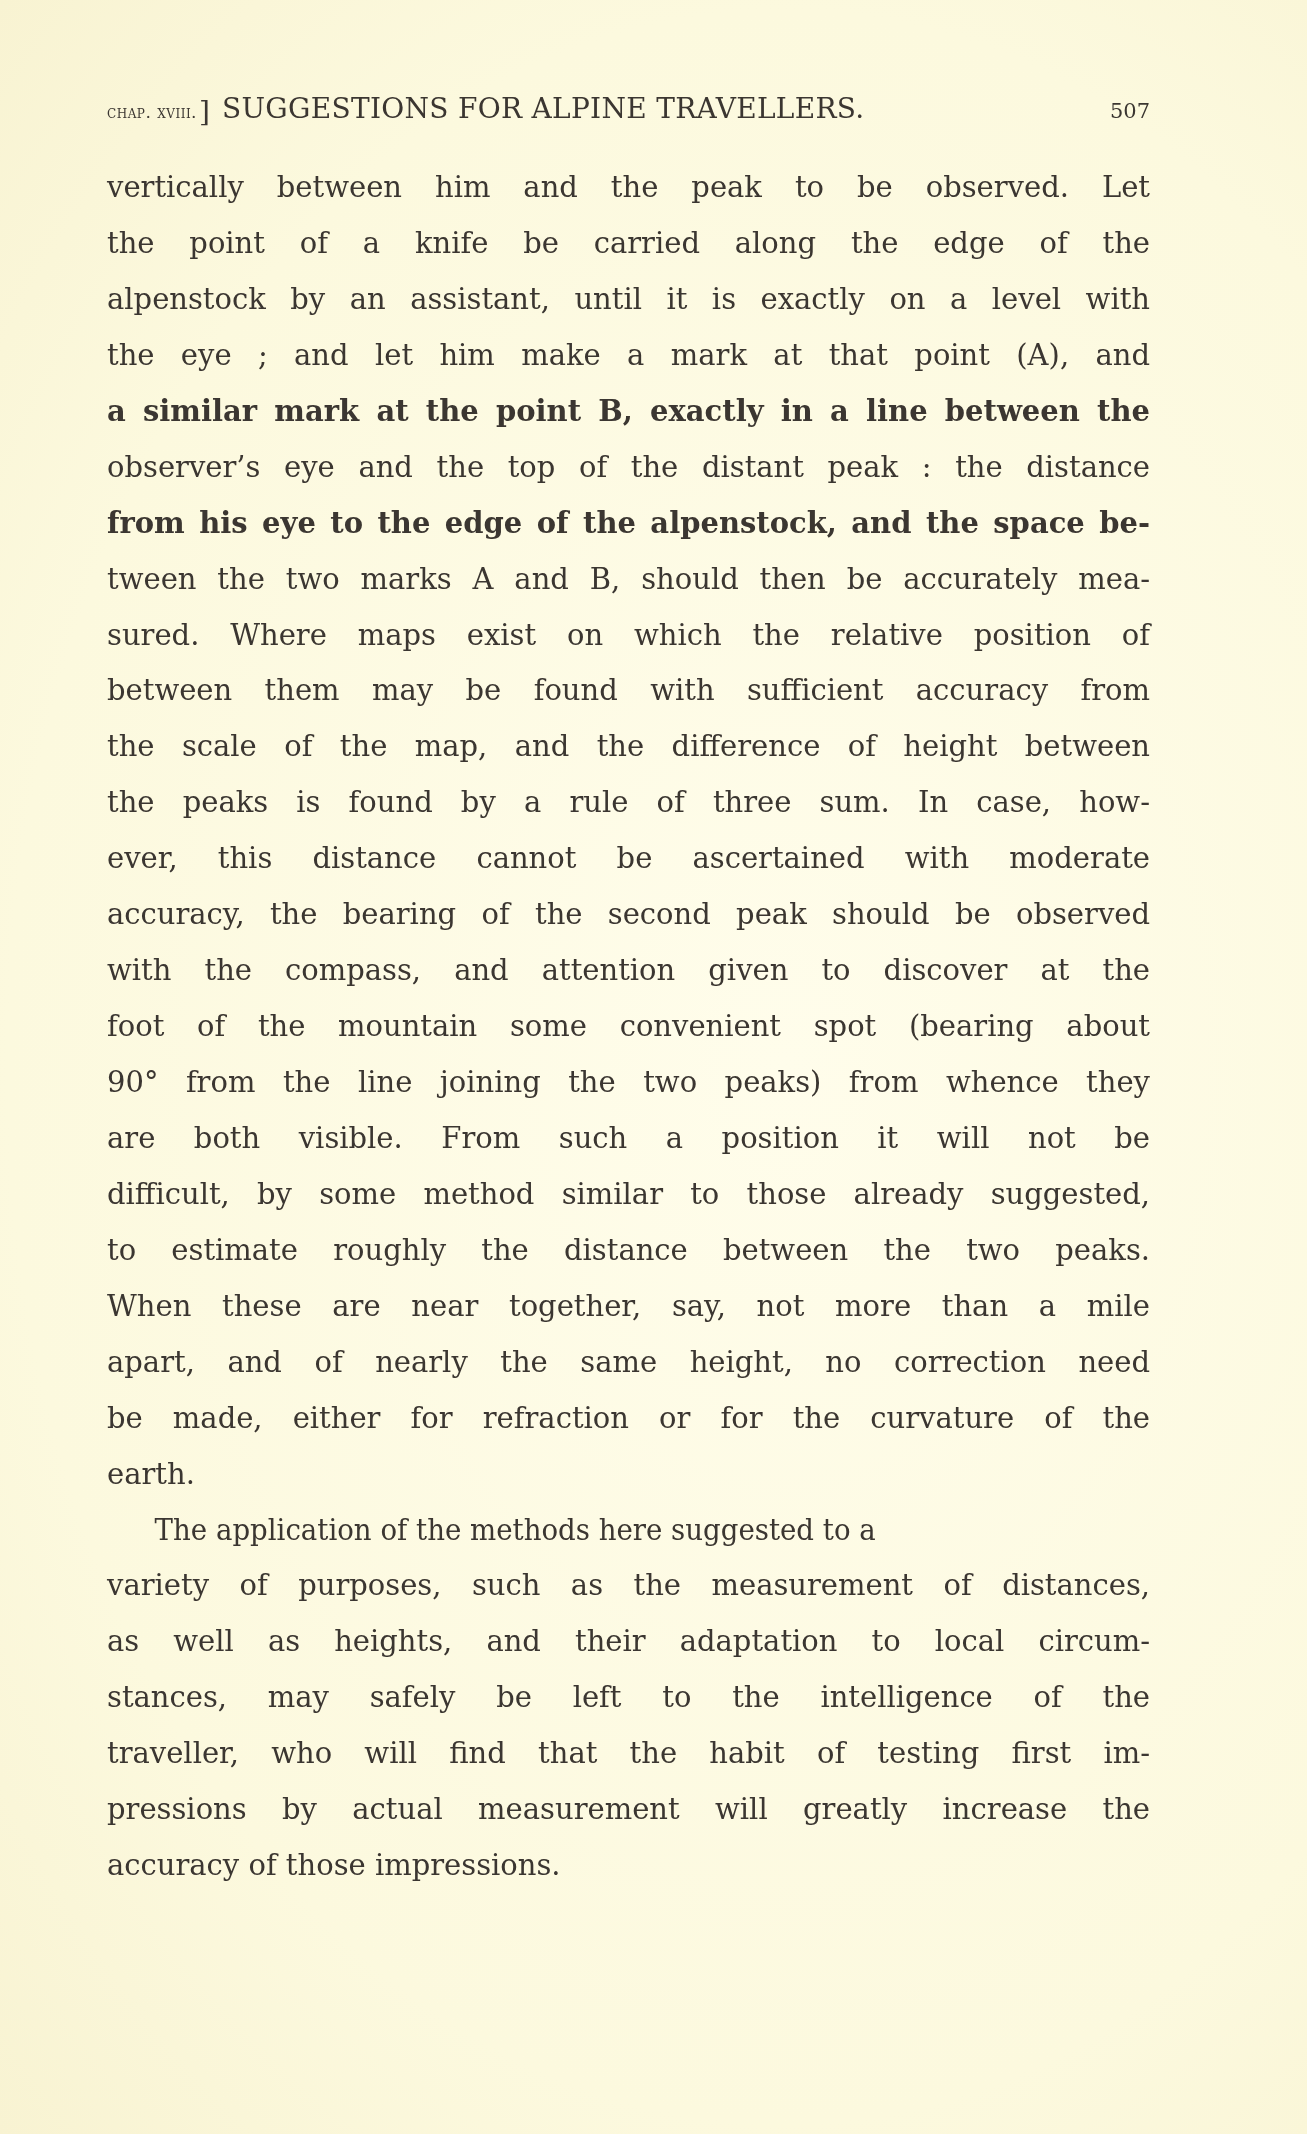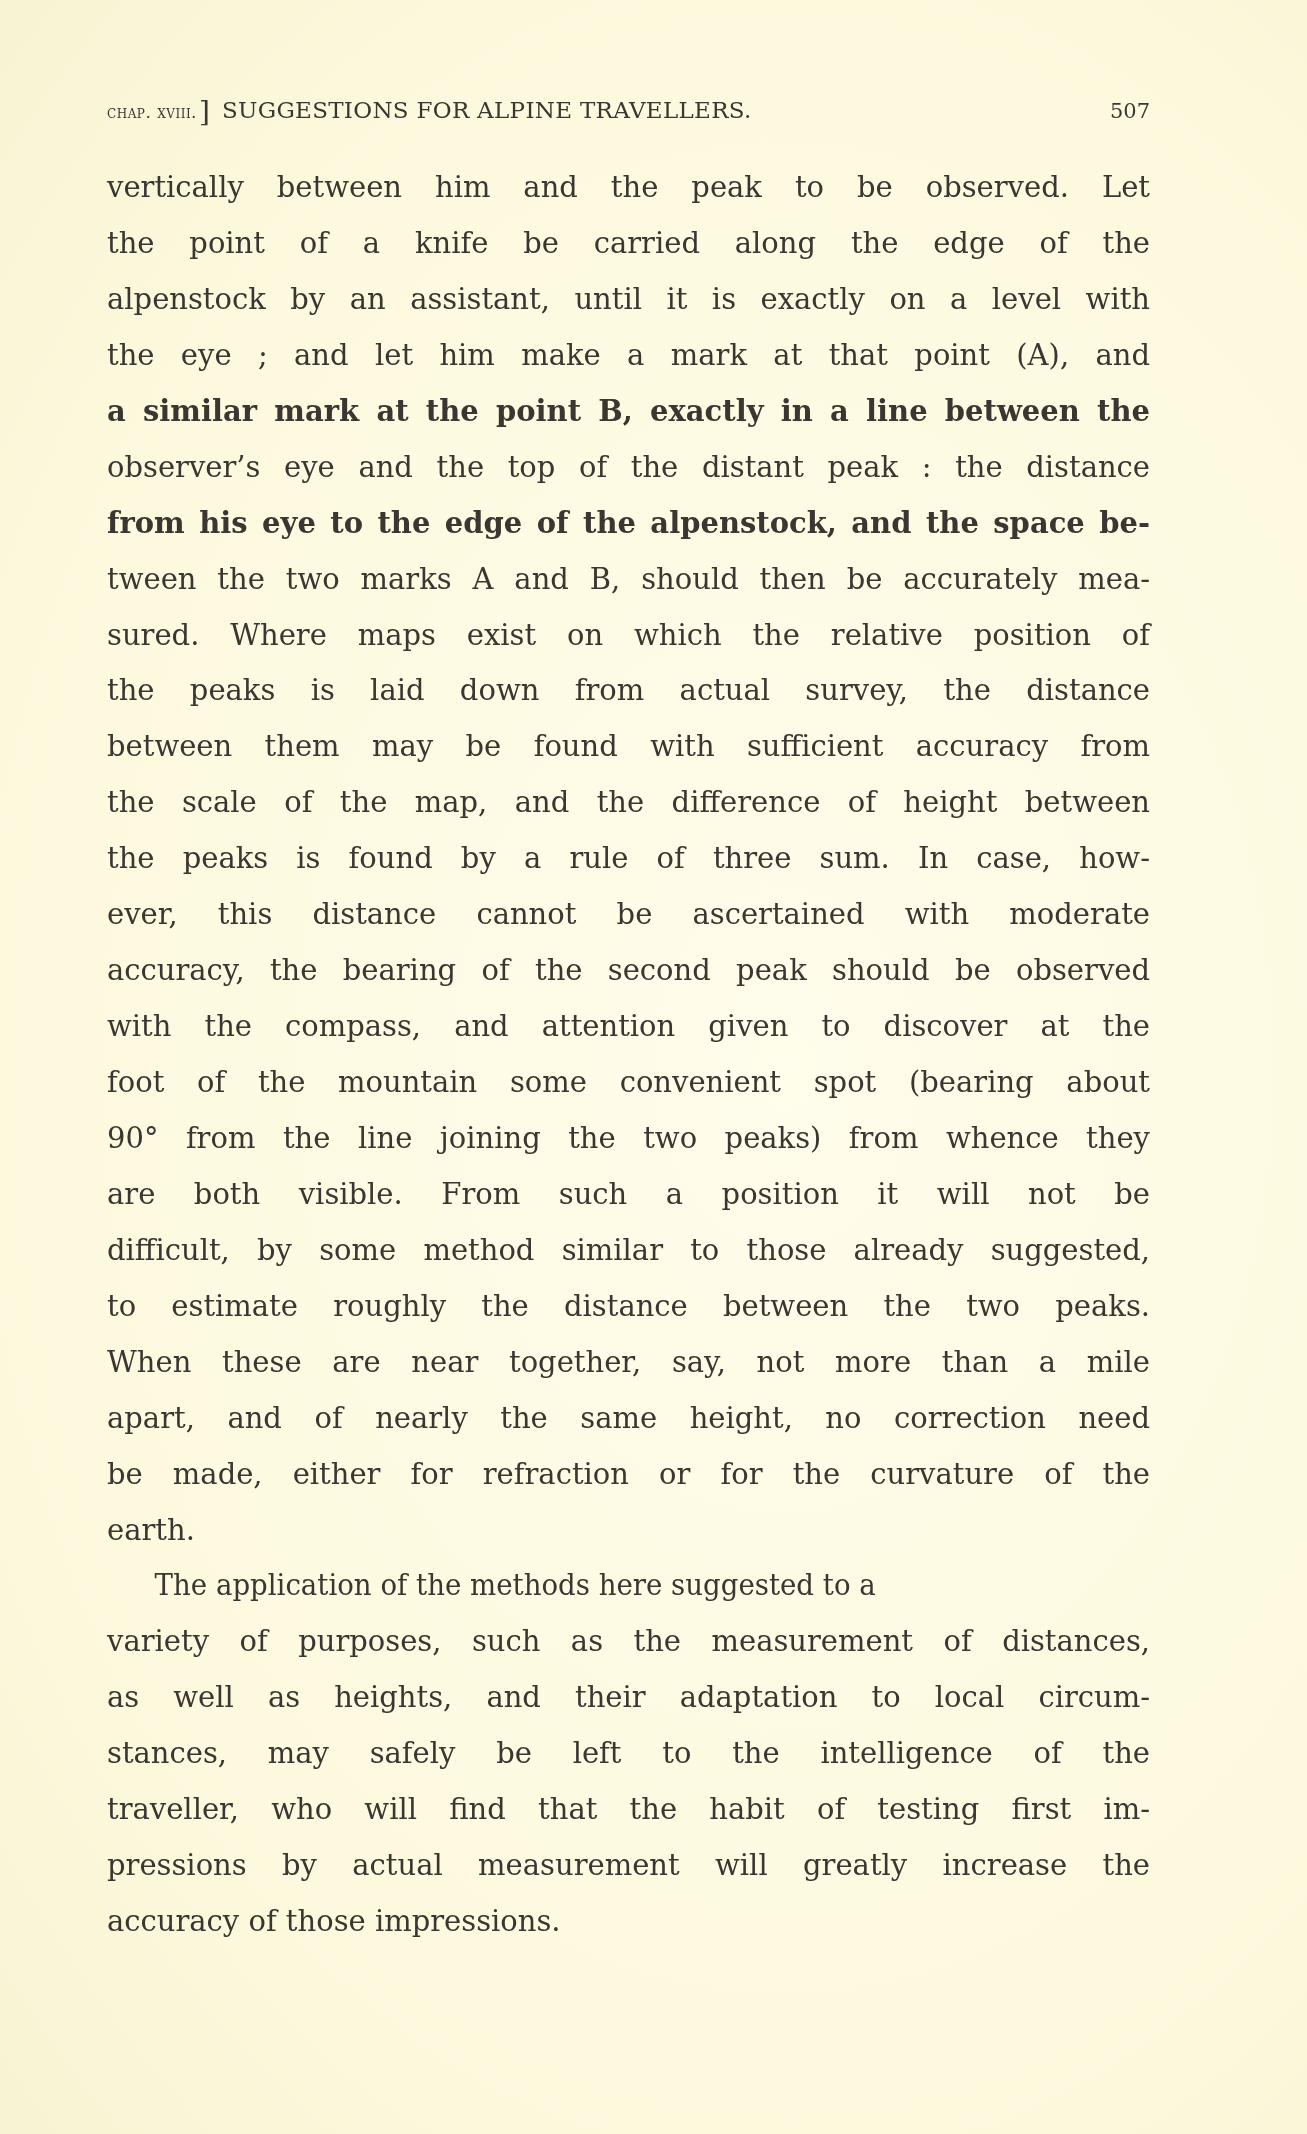--- a/index.html
+++ b/index.html
@@ -46,21 +46,21 @@
       white-space: nowrap;
     }
     .bracket {
       font-size: 28px;
       margin-left: 2px;
       margin-right: 12px;
       transform: translateY(3px);
       display: inline-block;
     }
     .run-title {
-      font-size: 23px;
+      font-size: 28px;
       letter-spacing: 0.3px;
       white-space: nowrap;
       flex: 1;
     }
     .page-number {
       font-size: 21px;
       margin-left: 28px;
     }
     .body-text {
       position: absolute;
@@ -111,21 +111,20 @@
     <div class="paragraph">
       <div class="line"><span class="txt" style="white-space: normal;">vertically between him and the peak to be observed.  Let</span></div>
       <div class="line"><span class="txt" style="white-space: normal;">the point of a knife be carried along the edge of the</span></div>
       <div class="line"><span class="txt" style="white-space: normal;">alpenstock by an assistant, until it is exactly on a level with</span></div>
       <div class="line"><span class="txt" style="white-space: normal;">the eye ; and let him make a mark at that point (A), and</span></div>
       <div class="line"><span class="txt" style="white-space: normal; font-weight: bold;">a similar mark at the point B, exactly in a line between the</span></div>
       <div class="line"><span class="txt" style="white-space: normal;">observer’s eye and the top of the distant peak : the distance</span></div>
       <div class="line"><span class="txt" style="white-space: normal; font-weight: bold;">from his eye to the edge of the alpenstock, and the space be-</span></div>
       <div class="line"><span class="txt" style="white-space: normal;">tween the two marks A and B, should then be accurately mea-</span></div>
       <div class="line"><span class="txt" style="white-space: normal;">sured.  Where maps exist on which the relative position of</span></div>
-      <div class="line"><span class="txt" style="white-space: normal;">the peaks is laid down from actual survey, the distance</span></div>
       <div class="line"><span class="txt" style="white-space: normal;">between them may be found with sufficient accuracy from</span></div>
       <div class="line"><span class="txt" style="white-space: normal;">the scale of the map, and the difference of height between</span></div>
       <div class="line"><span class="txt" style="white-space: normal;">the peaks is found by a rule of three sum.  In case, how-</span></div>
       <div class="line"><span class="txt" style="white-space: normal;">ever, this distance cannot be ascertained with moderate</span></div>
       <div class="line"><span class="txt" style="white-space: normal;">accuracy, the bearing of the second peak should be observed</span></div>
       <div class="line"><span class="txt" style="white-space: normal;">with the compass, and attention given to discover at the</span></div>
       <div class="line"><span class="txt" style="white-space: normal;">foot of the mountain some convenient spot (bearing about</span></div>
       <div class="line"><span class="txt" style="white-space: normal;">90° from the line joining the two peaks) from whence they</span></div>
       <div class="line"><span class="txt" style="white-space: normal;">are both visible.  From such a position it will not be</span></div>
       <div class="line"><span class="txt" style="white-space: normal;">difficult, by some method similar to those already suggested,</span></div>

